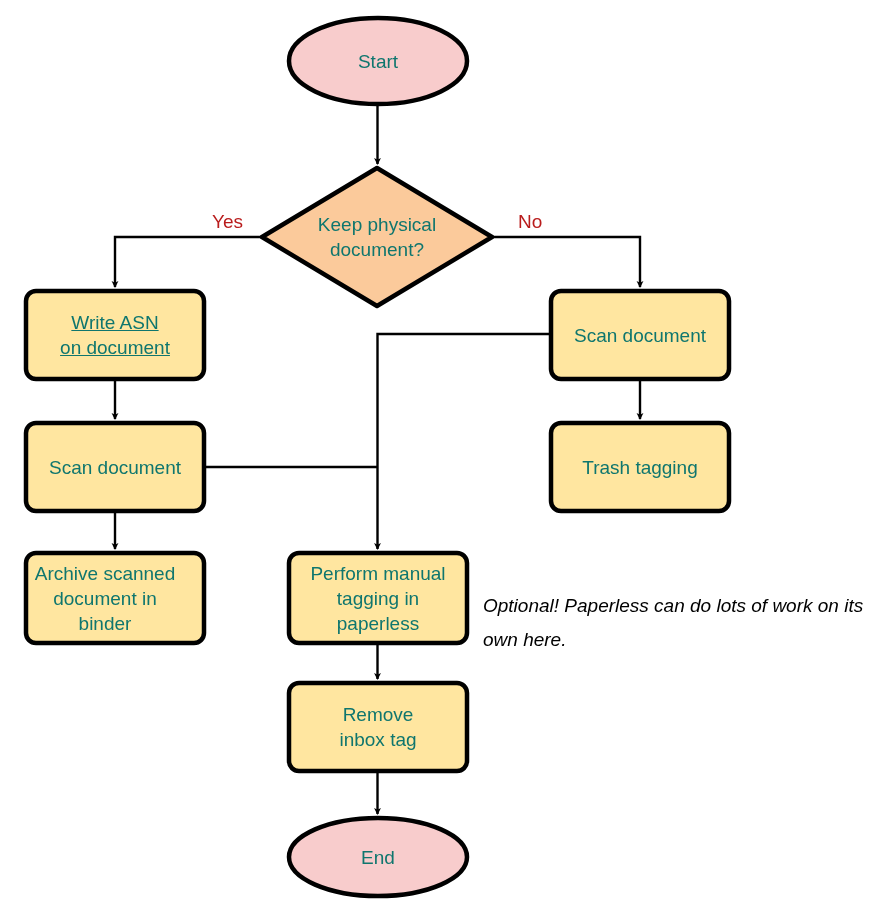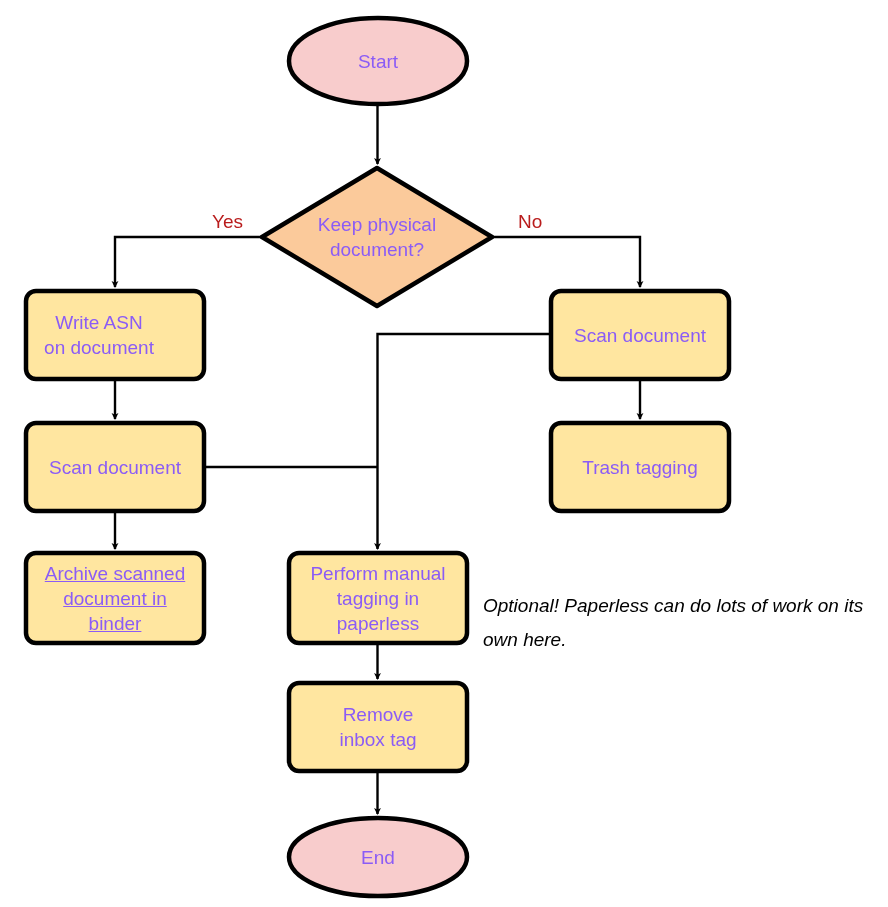--- a/index.html
+++ b/index.html
@@ -23,21 +23,21 @@
     top: 0;
     width: 888px;
     height: 907px;
   }
   .node-label {
     position: absolute;
     display: flex;
     align-items: center;
     justify-content: center;
     text-align: center;
-    color: #8b5cf6;
+    color: #0f766e;
     font-family: "Liberation Sans", sans-serif;
     font-size: 19px;
     line-height: 25px;
     white-space: pre-line;
     pointer-events: none;
   }
   .edge-label {
     position: absolute;
     color: #b91c1c;
     font-family: "Liberation Sans", sans-serif;
@@ -110,26 +110,26 @@
 
       <ellipse cx="378" cy="857" rx="89" ry="39" fill="#f8cccc"></ellipse>
     </g>
   </svg>
 
   <div class="node-label" style="left:289px; top:18px; width:178px; height:86px;">Start</div>
 
   <div class="node-label" style="left:262px; top:168px; width:230px; height:138px;">Keep physical
 document?</div>
 
-  <div class="node-label" style="left:10px; top:291px; width:178px; height:88px;">Write ASN
+  <div class="node-label" style="left:26px; top:291px; width:178px; height:88px;text-decoration:underline;">Write ASN
 on document</div>
 
   <div class="node-label" style="left:26px; top:423px; width:178px; height:88px;">Scan document</div>
 
-  <div class="node-label" style="left:26px; top:553px; width:178px; height:90px;text-decoration:underline;">Archive scanned
+  <div class="node-label" style="left:16px; top:553px; width:178px; height:90px;">Archive scanned
 document in
 binder</div>
 
   <div class="node-label" style="left:551px; top:291px; width:178px; height:88px;">Scan document</div>
 
   <div class="node-label" style="left:551px; top:423px; width:178px; height:88px;">Trash tagging</div>
 
   <div class="node-label" style="left:289px; top:553px; width:178px; height:90px;">Perform manual
 tagging in
 paperless</div>

